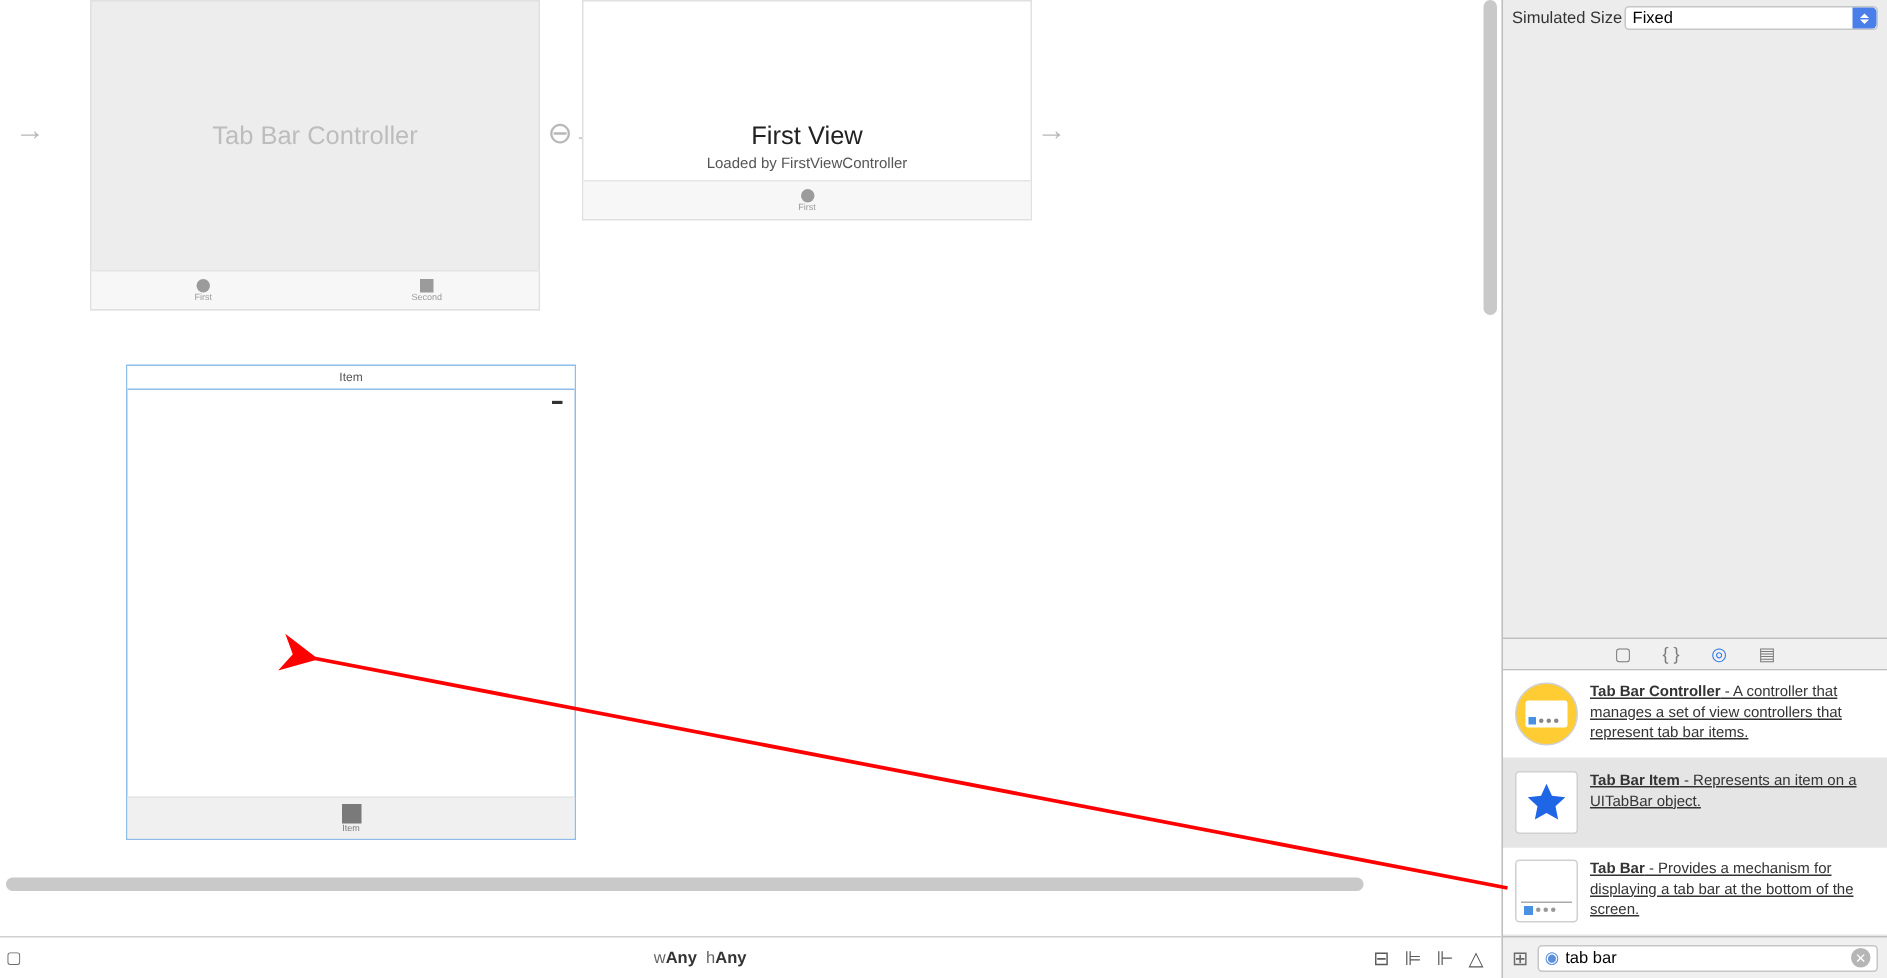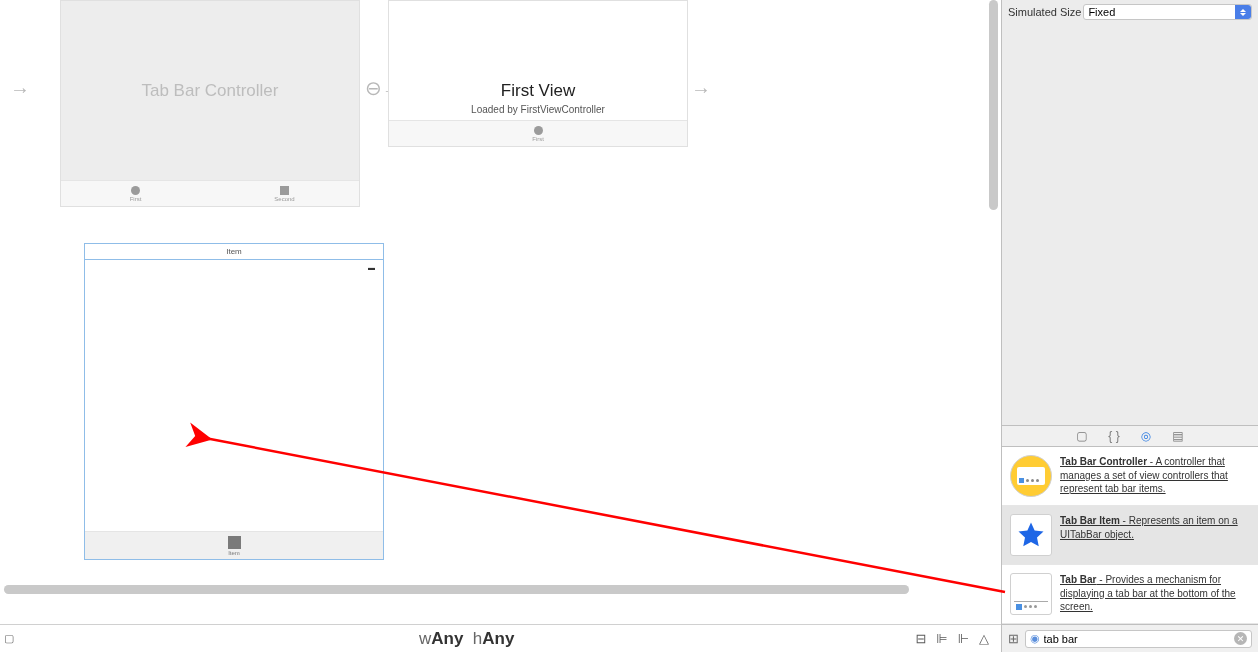--- a/index.html
+++ b/index.html
@@ -109,21 +109,21 @@
   position: absolute;
   left: 0; bottom: 0; width: 1001px; height: 28px;
   border-top: 1px solid #d0d0d0;
   background: #fff;
   display: flex;
   align-items: center;
 }
 .size-class {
   flex: 1;
   text-align: center;
-  font-size: 17px;
+  font-size: 11px;
   color: #666;
 }
 .size-class .bold { font-weight: 600; color: #333; }
 .align-icons {
   display: flex;
   gap: 10px;
   padding-right: 12px;
   color: #5a5a5a;
   font-size: 13px;
 }

